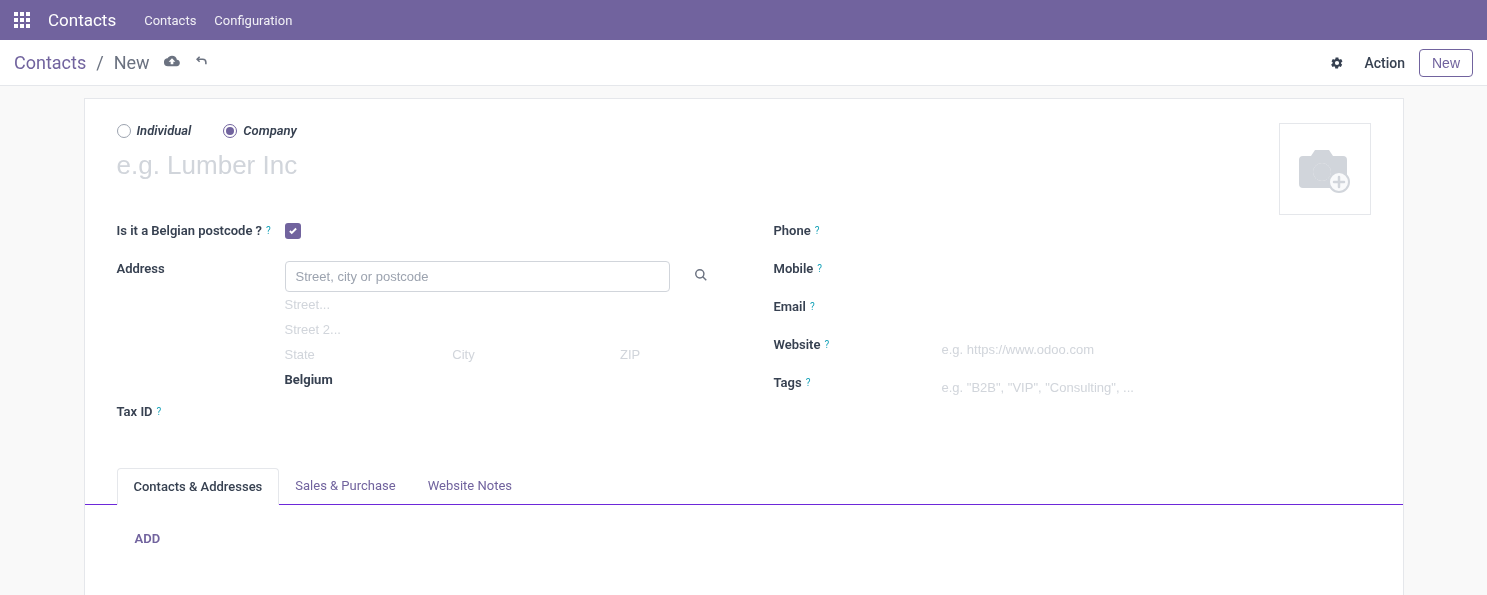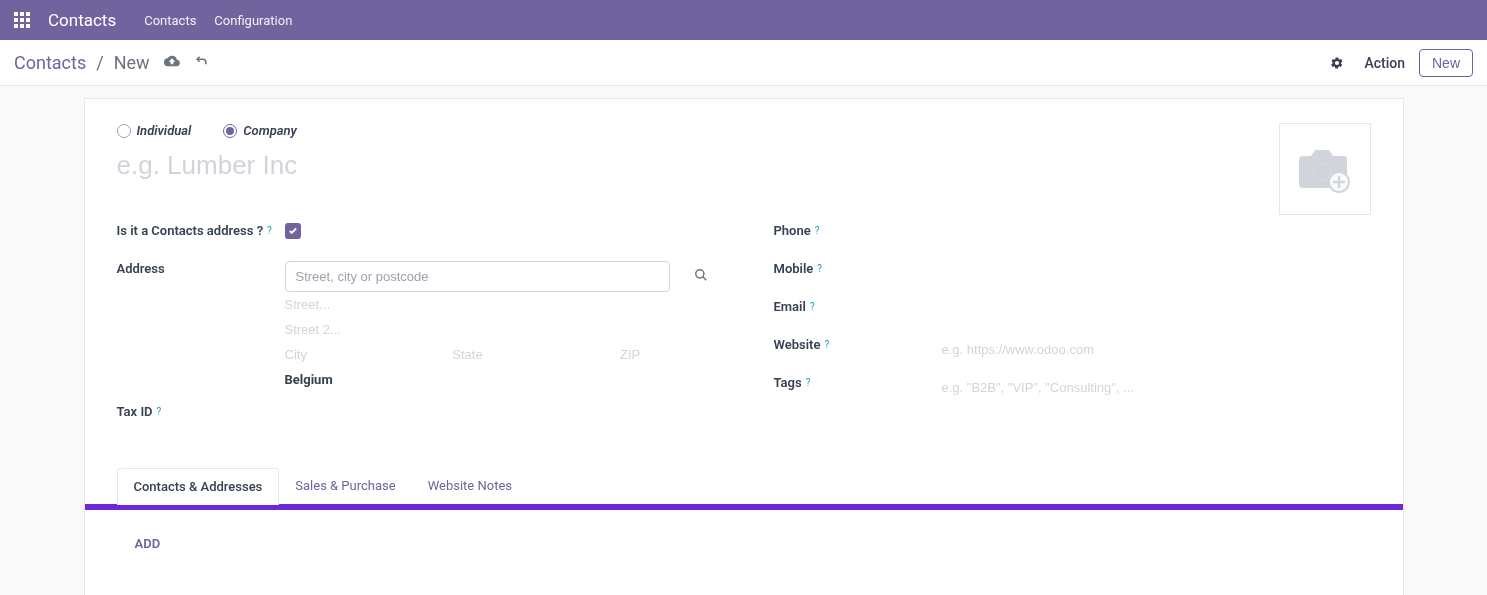--- a/index.html
+++ b/index.html
@@ -239,21 +239,21 @@
 .addr-inline { display: flex; gap: 12px; }
 .addr-inline input { flex: 1; }
 .country-val {
   font-size: 13px;
   color: #374151;
   padding: 5px 0;
   font-weight: bold;
 }
 .tabs-row {
   display: flex;
-  border-bottom: 6px solid #6d28d9;
+  border-bottom: 1px solid #6d28d9;
   margin-top: 26px;
   margin-left: -32px;
   margin-right: -32px;
   padding-left: 32px;
 }
 .tab {
   padding: 10px 16px;
   font-size: 13px;
   cursor: pointer;
   color: #71639e;
@@ -355,21 +355,21 @@
 
     
     <input class="name-input" placeholder="e.g. Lumber Inc" style="">
 
     
     <div class="fields-grid">
 
       <div class="fields-col">
         <div class="field-row">
           <div class="field-label">
-            <span>Is it a Contacts address ?</span>
+            <span>Is it a Belgian postcode ?</span>
               <span class="help-q">?</span>
           </div>
           <div class="field-value">
             <div class="checkbox">
               <svg viewBox="0 0 16 16" fill="none" stroke="#fff" stroke-width="3">
                   <path d="M3 8l3 3 7-7"></path>
                 </svg>
             </div>
           </div>
         </div>
@@ -382,22 +382,22 @@
               <span class="search-icon">
                 <svg width="14" height="14" viewBox="0 0 24 24" fill="none" stroke="currentColor" stroke-width="2.5">
                     <circle cx="10" cy="10" r="7"></circle>
                     <path d="M21 21l-6-6"></path>
                   </svg>
               </span>
             </div>
             <input class="addr-field" style="" placeholder="Street...">
             <input class="addr-field" placeholder="Street 2..." style="">
             <div class="addr-inline">
+              <input class="addr-field" placeholder="State" style="">
               <input class="addr-field" placeholder="City" style="">
-              <input class="addr-field" placeholder="State" style="">
               <input class="addr-field" style="flex: 0.6 1 0%;" placeholder="ZIP">
             </div>
             <div class="country-val">Belgium</div>
           </div>
         </div>
 
         <div class="field-row" style="margin-top:12px">
           <div class="field-label">
             <span>Tax ID</span>
               <span class="help-q">?</span>

